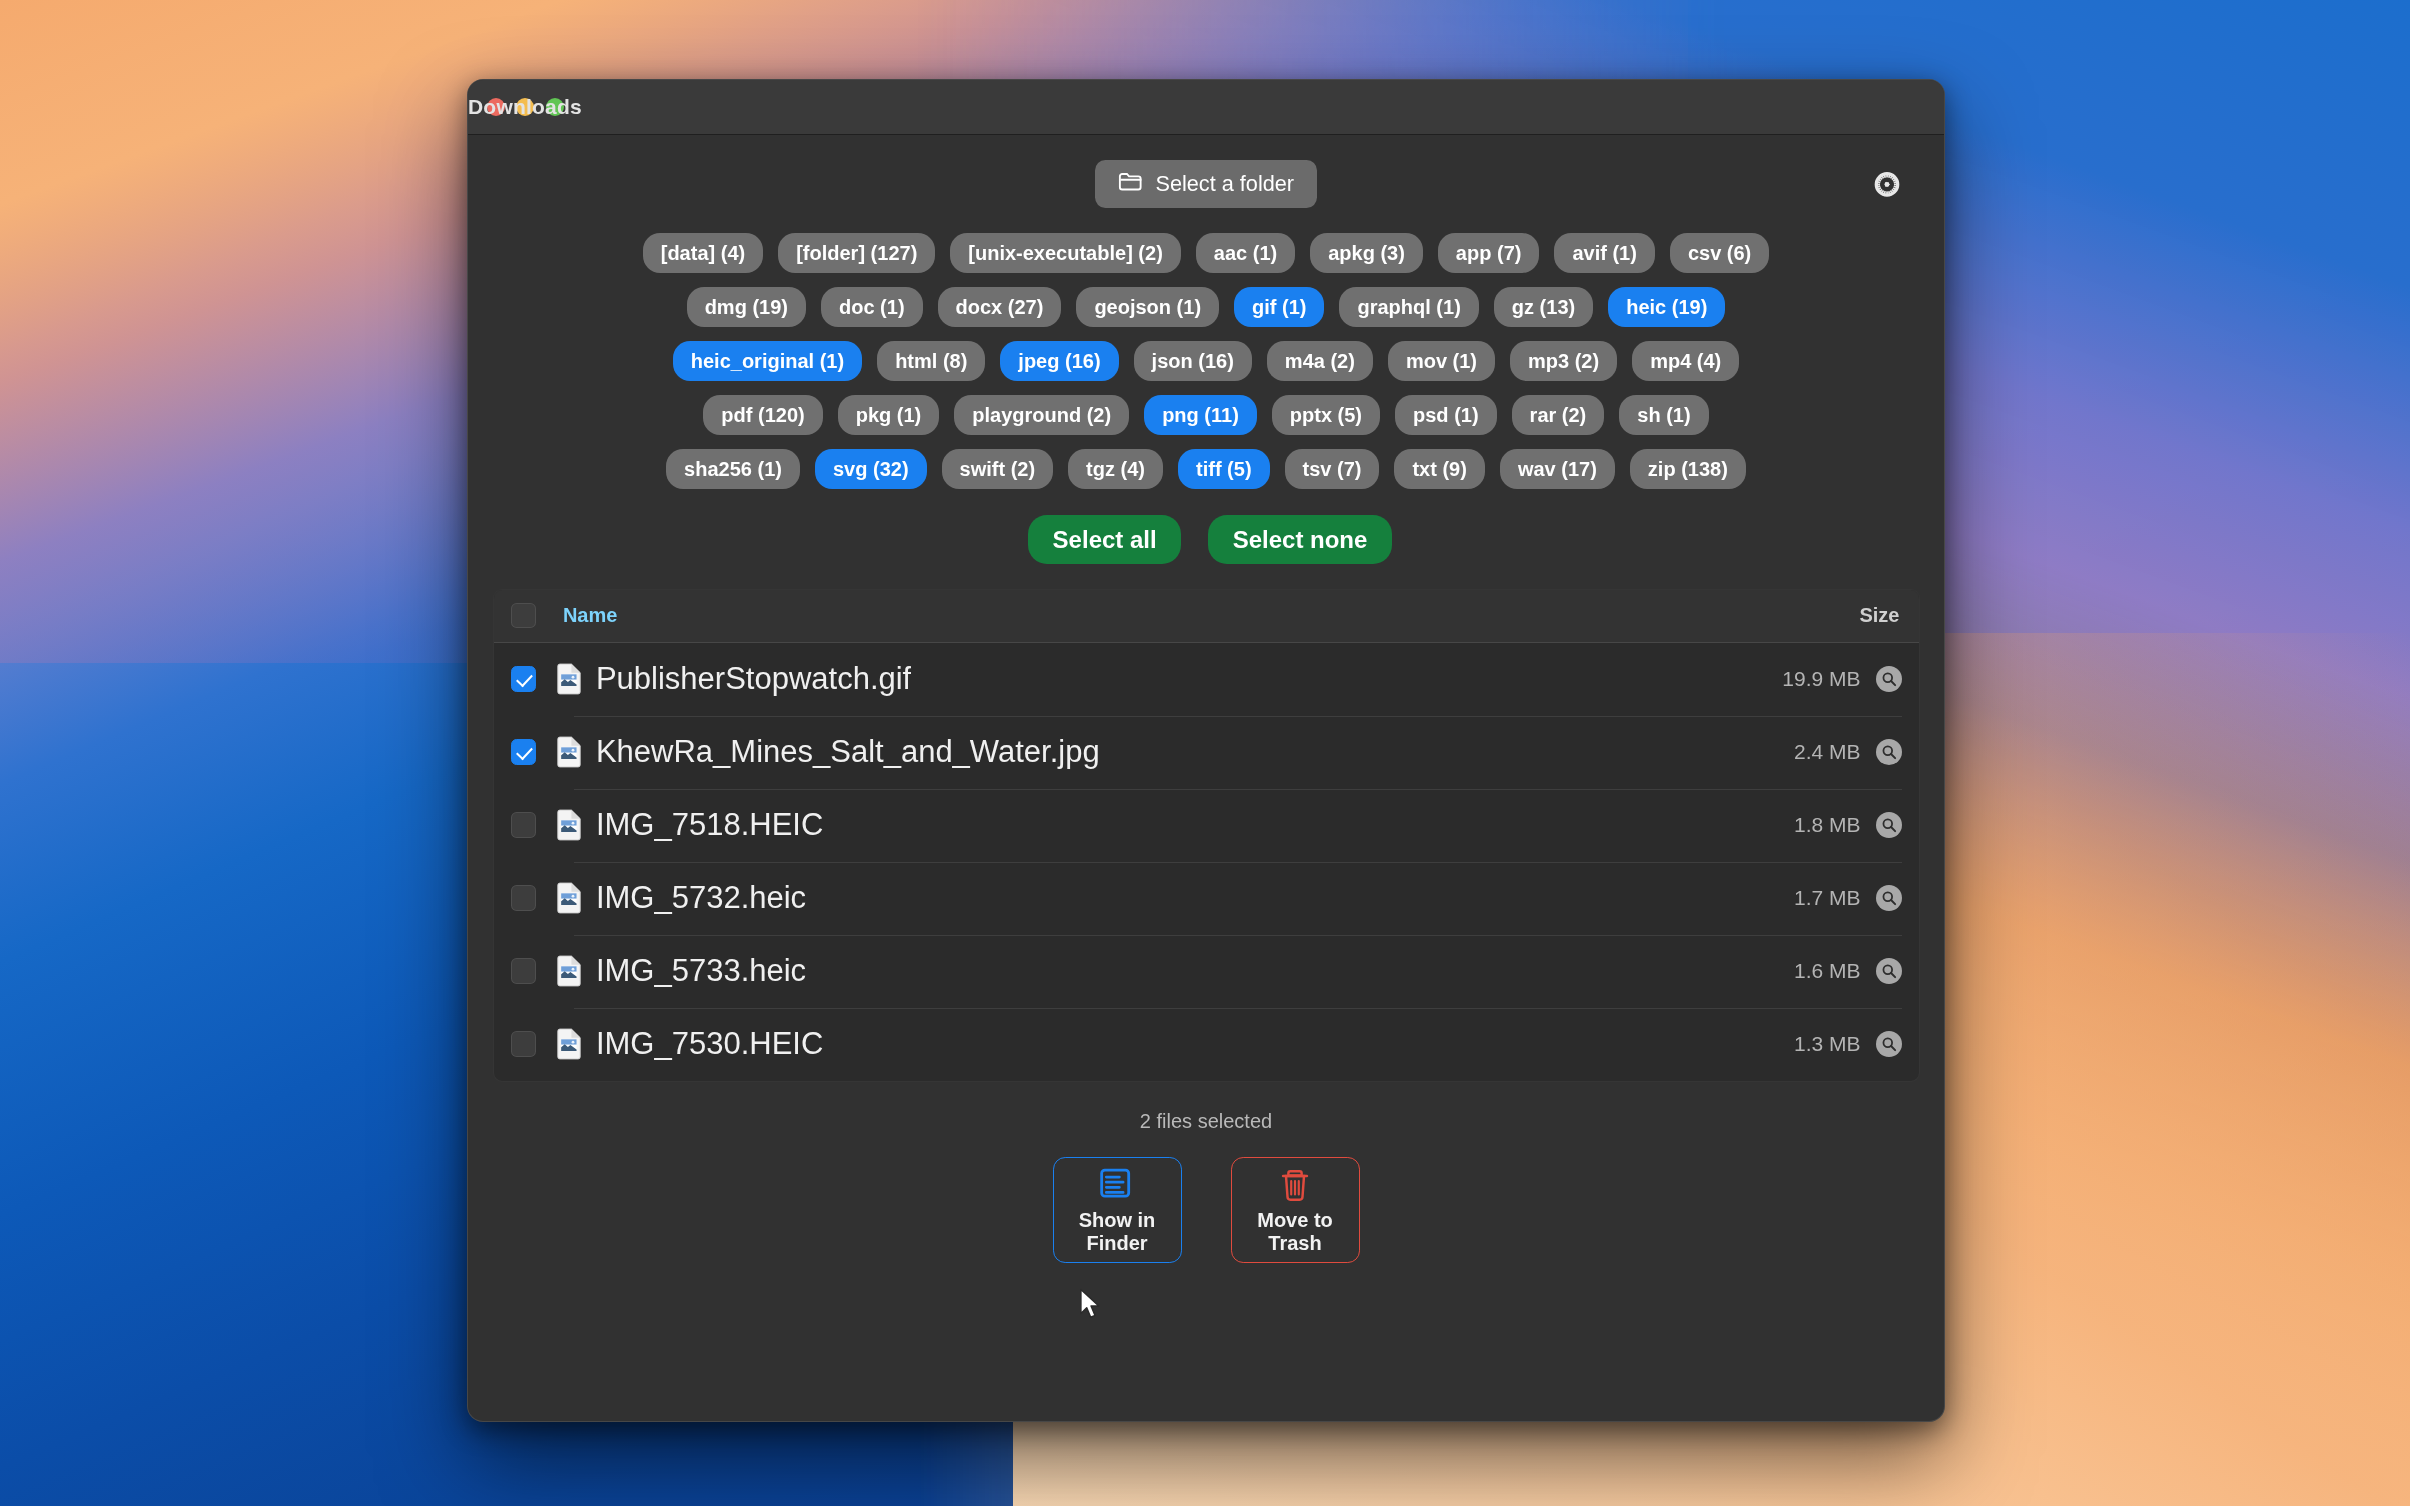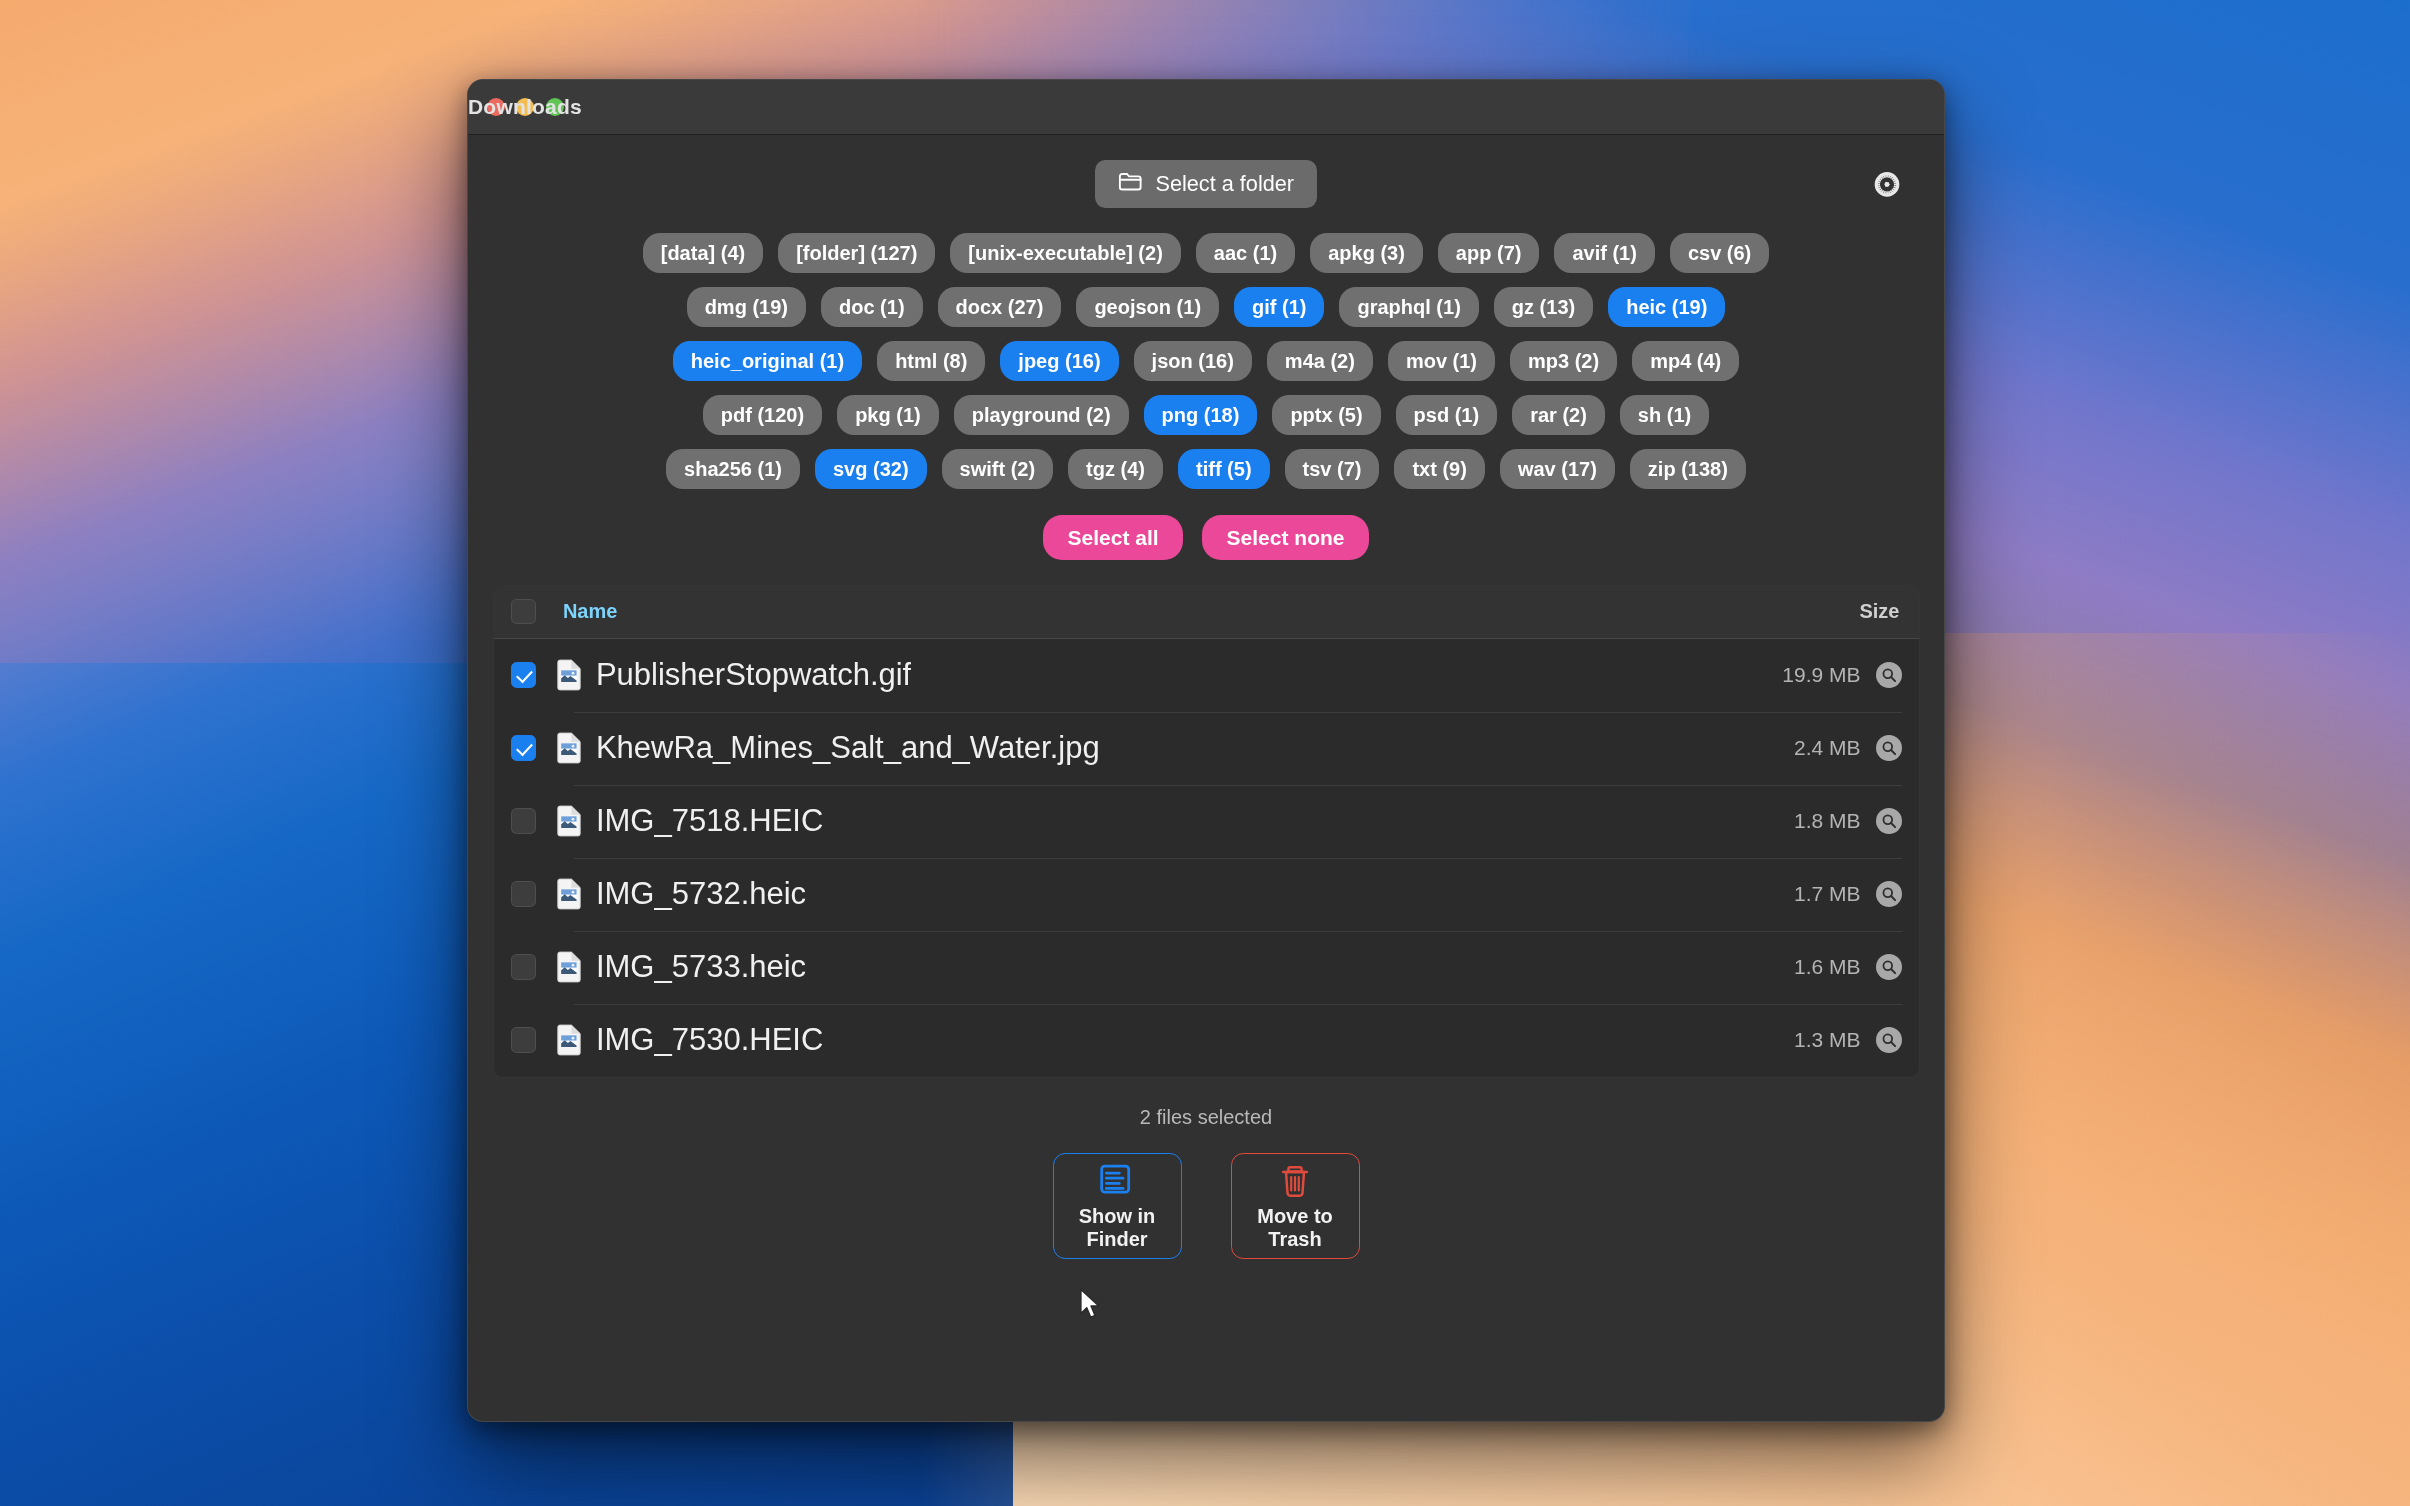--- a/index.html
+++ b/index.html
@@ -110,23 +110,24 @@
     white-space: nowrap; cursor: pointer;
     font-family: "Liberation Sans", sans-serif;
   }
   .chip.sel { background: #1a80f0; }
 
   #select-actions {
     display: flex; justify-content: center; gap: 19px;
     margin-top: 8.5px; margin-bottom: 24.5px;
   }
   .sel-btn {
-    background: #ec4899; color: #fff; border: none; border-radius: 19px;
-    padding: 10.4px 24.5px; font-size: 21px; font-weight: bold; cursor: pointer;
+    background: #15803d; color: #fff; border: none; border-radius: 19px;
+    padding: 10.4px 24.5px; font-size: 24px; font-weight: bold; cursor: pointer;
     font-family: "Liberation Sans", sans-serif;
+    margin-left: 8px;
   }
 
   
   #table {
     background: #2b2b2b; border-radius: 9.4px; overflow: hidden;
     border: 0.9px solid rgba(255,255,255,0.05);
   }
   #table-head {
     display: flex; align-items: center; height: 53px;
     padding: 0 17px; background: #333333;
@@ -295,21 +296,21 @@
             <button class="chip">json (16)</button>
             <button class="chip">m4a (2)</button>
             <button class="chip">mov (1)</button>
             <button class="chip">mp3 (2)</button>
             <button class="chip">mp4 (4)</button>
           </div>
           <div class="chip-row">
             <button class="chip">pdf (120)</button>
             <button class="chip">pkg (1)</button>
             <button class="chip">playground (2)</button>
-            <button class="chip sel">png (18)</button>
+            <button class="chip sel">png (11)</button>
             <button class="chip">pptx (5)</button>
             <button class="chip">psd (1)</button>
             <button class="chip">rar (2)</button>
             <button class="chip">sh (1)</button>
           </div>
           <div class="chip-row">
             <button class="chip">sha256 (1)</button>
             <button class="chip sel">svg (32)</button>
             <button class="chip">swift (2)</button>
             <button class="chip">tgz (4)</button>

